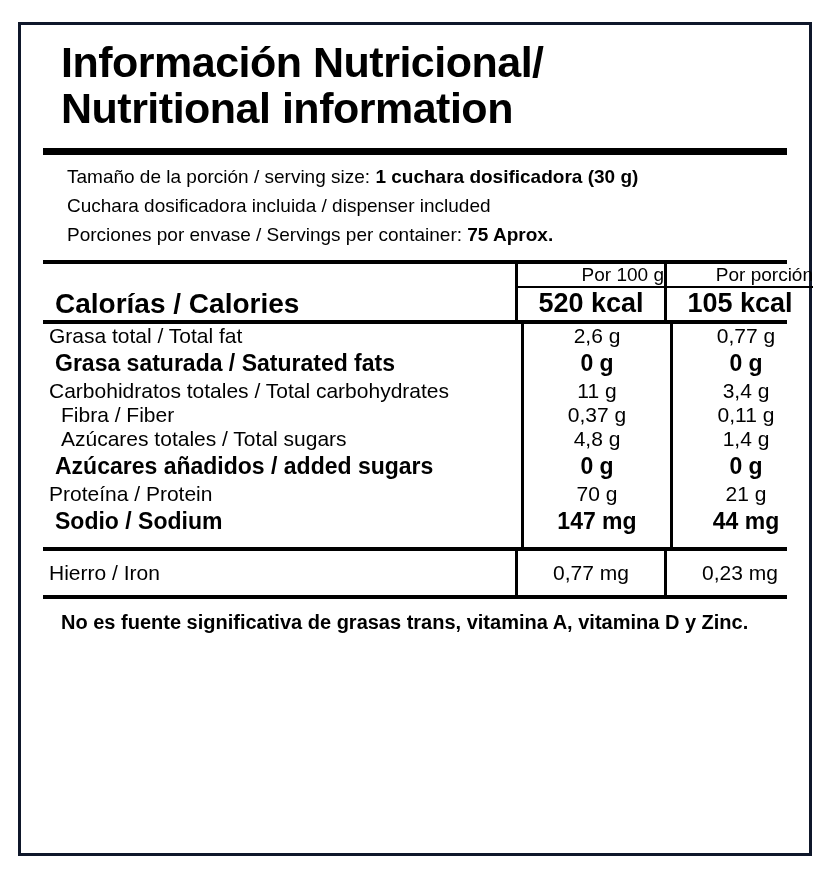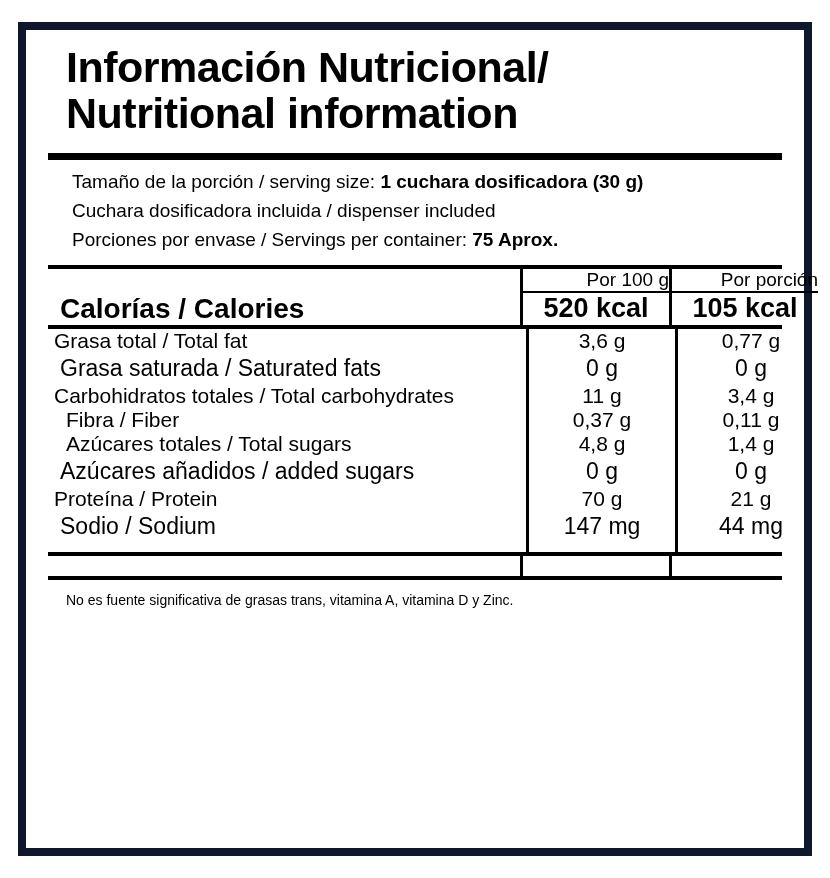--- a/index.html
+++ b/index.html
@@ -12,21 +12,21 @@
     height: 878px;
     font-family: "Liberation Sans", sans-serif;
     color: #000000;
   }
   .panel {
     position: absolute;
     top: 22px;
     left: 18px;
     width: 794px;
     height: 834px;
-    border: 8px solid #0f172a;
+    border: 3px solid #0f172a;
     box-sizing: border-box;
     background: #ffffff;
   }
   .inner {
     position: relative;
     width: 100%;
     height: 100%;
     box-sizing: border-box;
     padding: 0 22px;
   }
@@ -97,35 +97,35 @@
   .nut-row td {
     font-size: 21px;
     text-align: center;
     padding: 3px 0 3px 0;
   }
   .nut-row td.col-name {
     text-align: left;
     padding-left: 6px;
   }
   .nut-row.bold td {
-    font-weight: normal;
+    font-weight: bold;
     font-size: 23px;
     padding: 2px 0 2px 0;
   }
   .nut-row.bold td.col-name { font-size: 23px; padding-left: 12px; }
   .indent1 td.col-name { padding-left: 18px; }
   .indent2 td.col-name { padding-left: 24px; }
 
   .spacer-row td { height: 10px; }
 
   
   .footer {
     padding: 12px 18px 6px 18px;
-    font-size: 14px;
-    font-weight: normal;
+    font-size: 20px;
+    font-weight: bold;
   }
 </style>
 </head>
 <body>
 
 <div class="panel">
   <div class="inner">
 
     <div class="title-block">
       <div class="title-line">Información Nutricional/</div>
@@ -168,21 +168,21 @@
         <td class="col-v2 vline-left">105 kcal</td>
       </tr>
     </tbody>
       </table>
     <div class="rule-med"></div>
 
     <table class="nutri">
       <tbody>
           <tr class="nut-row">
         <td class="col-name">Grasa total / Total fat</td>
-        <td class="col-v1 vline-left">3,6 g</td>
+        <td class="col-v1 vline-left">2,6 g</td>
         <td class="col-v2 vline-left">0,77 g</td>
       </tr>
       <tr class="nut-row bold indent1">
         <td class="col-name">Grasa saturada / Saturated fats</td>
         <td class="col-v1 vline-left">0 g</td>
         <td class="col-v2 vline-left">0 g</td>
       </tr>
       <tr class="nut-row">
         <td class="col-name">Carbohidratos totales / Total carbohydrates</td>
         <td class="col-v1 vline-left">11 g</td>
@@ -222,20 +222,25 @@
       </table>
     <div class="rule-med"></div>
 
     <table class="nutri">
       <tbody>
           <tr class="spacer-row">
         <td class="col-name"></td>
         <td class="col-v1 vline-left"></td>
         <td class="col-v2 vline-left"></td>
       </tr>
+      <tr class="nut-row">
+        <td class="col-name">Hierro / Iron</td>
+        <td class="col-v1 vline-left">0,77 mg</td>
+        <td class="col-v2 vline-left">0,23 mg</td>
+      </tr>
       <tr class="spacer-row">
         <td class="col-name"></td>
         <td class="col-v1 vline-left"></td>
         <td class="col-v2 vline-left"></td>
       </tr>
     </tbody>
       </table>
     <div class="rule-med"></div>
 
     <div class="footer">No es fuente significativa de grasas trans, vitamina A, vitamina D y Zinc.</div>

